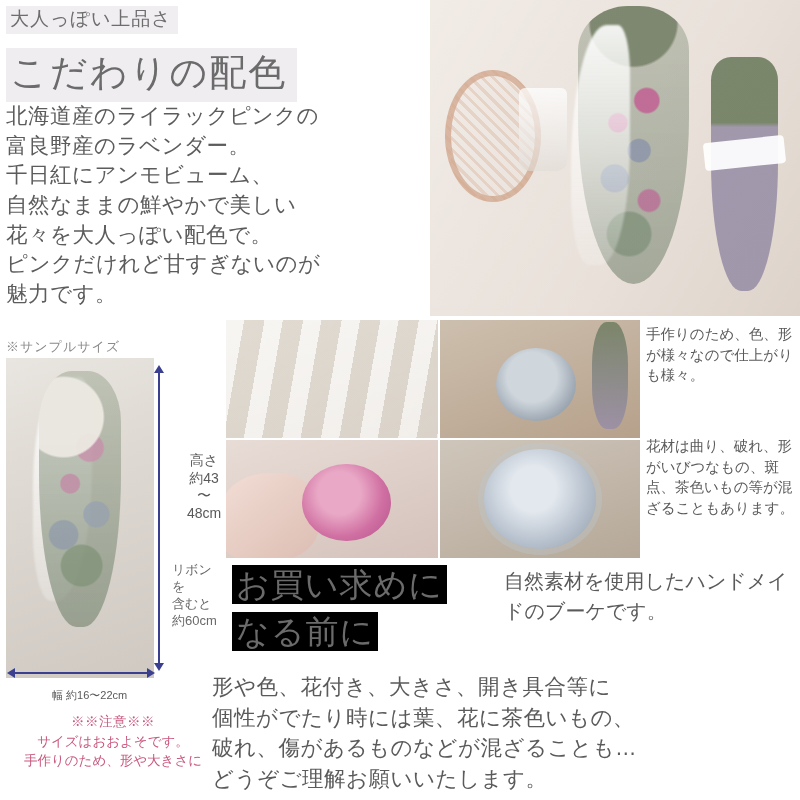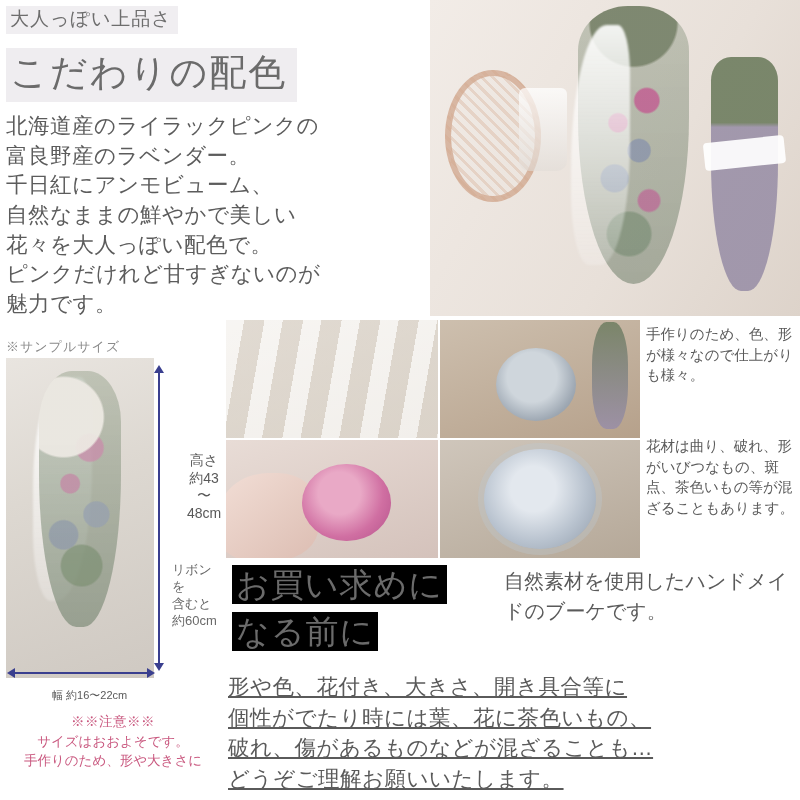--- a/index.html
+++ b/index.html
@@ -29,21 +29,21 @@
     background: #f0eef1; display: inline-block; padding: 1px 6px 3px 4px;
     line-height: 1.25;
   }
   .headline {
     font-size: 37px; color: #6b6b6b; letter-spacing: 2px;
     display: inline-block; background: #efedf0;
     padding: 2px 10px 6px 4px; margin-top: 14px; line-height: 1.25;
     white-space: nowrap;
   }
   .body-lines {
-    margin-top: 10px; font-size: 21.5px; line-height: 1.38;
+    margin-top: 0; font-size: 21.5px; line-height: 1.38;
     color: #5c5c5c; letter-spacing: 0.5px;
   }
   .body-lines div { white-space: nowrap; }
 
   
   #sample-note {
     position: absolute; left: 6px; top: 338px;
     font-size: 13px; color: #8a8a8a; letter-spacing: 1px;
   }
 
@@ -215,22 +215,22 @@
   }
   #buy-headline span { background: #000000; padding: 1px 4px; margin-top: 47px; }
 
   #handmade-note {
     position: absolute; left: 504px; top: 566px; width: 296px;
     font-size: 20px; line-height: 1.5; color: #5a5a5a;
   }
 
   
   #bottom-para {
-    position: absolute; left: 228px; top: 672px; width: 570px;
-    font-size: 21.5px; line-height: 1.42; color: #5a5a5a; letter-spacing: 0.5px; text-decoration: underline;
+    position: absolute; left: 212px; top: 672px; width: 570px;
+    font-size: 21.5px; line-height: 1.42; color: #5a5a5a; letter-spacing: 0.5px;
   }
   #bottom-para div { white-space: nowrap; }
 </style>
 </head>
 <body>
 
 <div id="page">
 
   <div id="top-left-text">
     <div class="kicker">大人っぽい上品さ</div>

